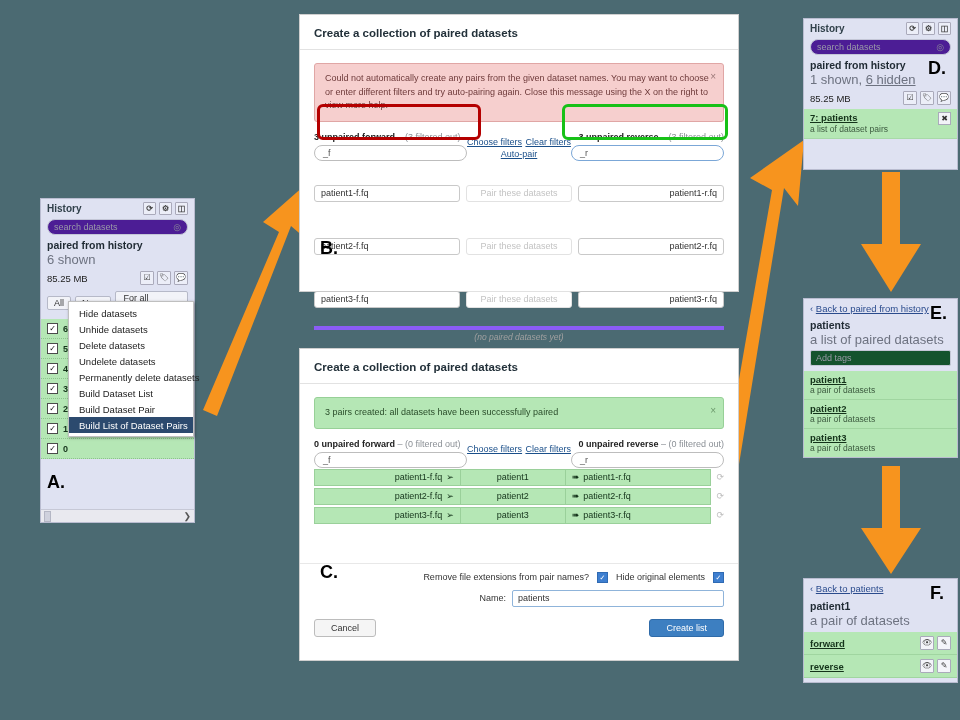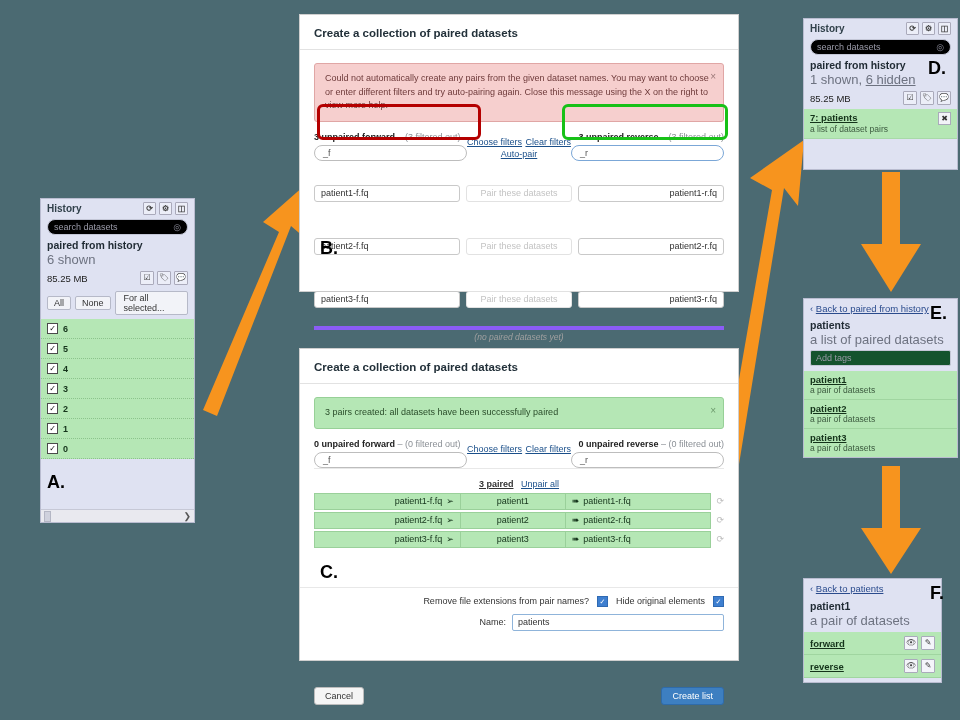--- a/index.html
+++ b/index.html
@@ -27,21 +27,21 @@
     font-weight:bold;color:#30404a;font-size:10px;
   }
   .hp-icons{display:flex;gap:3px;}
   .ic{
     width:11px;height:11px;border:1px solid #aab;background:#eceef8;
     display:flex;align-items:center;justify-content:center;
     font-size:8px;line-height:1;color:#444;border-radius:1px;
   }
   .hp-search{
     margin:2px 6px 4px 6px;
-    background:#000000;border:1px solid #c3c6d6;border-radius:9px;
+    background:#4c1d95;border:1px solid #c3c6d6;border-radius:9px;
     height:14px;display:flex;align-items:center;padding:0 6px;
     color:#9a9aa8;font-size:9px;justify-content:space-between;
   }
   .hp-search .sx{color:#8a8a98;font-size:9px;}
   .hp-title{padding:0 6px;font-weight:bold;font-size:10.5px;color:#1f2a33;}
   .hp-sub{padding:1px 6px 0 6px;color:#6d7280;font-size:13px;}
   .hp-sub u{text-decoration:underline;}
   .hp-size-row{
     display:flex;align-items:center;justify-content:space-between;
     padding:4px 6px 4px 6px;font-weight:normal;font-size:9.5px;color:#222;
@@ -176,21 +176,21 @@
   .chk{width:9px;height:9px;background:#3e7fd0;border:1px solid #2f6ab3;display:inline-flex;align-items:center;justify-content:center;color:#fff;font-size:7px;line-height:1;}
   .namerow{display:flex;align-items:center;justify-content:flex-end;gap:6px;padding:5px 14px 4px 14px;}
   .namerow .lbl{font-size:9px;color:#333;}
   .nameinput{
     width:200px;height:15px;border:1px solid #8fb4da;border-radius:2px;background:#fff;
     display:flex;align-items:center;padding:0 5px;font-size:9px;color:#333;
   }
   .btnbar{display:flex;align-items:center;justify-content:space-between;padding:8px 14px 12px 14px;}
   .btn{
     border:1px solid #bcbcbc;background:#f5f5f5;border-radius:3px;
-    font-size:9px;padding:3px 10px;color:#333;margin-top:44px;
+    font-size:9px;padding:3px 16px;color:#333;
   }
   .btn.primary{background:#3d7fc1;border-color:#2f6ba9;color:#fff;}
 
   .panel-letter{position:absolute;font-weight:bold;font-size:18px;color:#000;}
 
   .arrow{position:absolute;}
 </style>
 </head>
 <body>
 
@@ -271,20 +271,30 @@
           <span class="ds-name">0</span>
         </div>
     </div>
 
     <div class="hp-foot">
       <span class="grip"></span>
       <span>❯</span>
     </div>
   </div>
 
+  <div class="menu" style="left:68px;top:301px;width:124px;">
+    <div class="menu-item">Hide datasets</div>
+    <div class="menu-item">Unhide datasets</div>
+    <div class="menu-item">Delete datasets</div>
+    <div class="menu-item">Undelete datasets</div>
+    <div class="menu-item">Permanently delete datasets</div>
+    <div class="menu-item">Build Dataset List</div>
+    <div class="menu-item">Build Dataset Pair</div>
+    <div class="menu-item sel">Build List of Dataset Pairs</div>
+  </div>
 
   <div class="panel-letter" style="left:47px;top:472px;">A.</div>
 
   <div class="centerwrap"></div>
 
   <div class="modal" style="left:299px;top:14px;height:278px;">
     <div class="modal-title">Create a collection of paired datasets</div>
     <div class="alert err">
       <span>Could not automatically create any pairs from the given dataset names. You may want to choose or enter different filters and try auto-pairing again. Close this message using the X on the right to view more help.</span>
       <span class="ax">×</span>
@@ -361,24 +371,20 @@
         <div class="fhead">
           <b>0 unpaired reverse</b>
           <span class="dim">– (0 filtered out)</span>
         </div>
         <div class="finput" style="border-color:#bdbdbd;">
           <span>_r</span>
         </div>
       </div>
     </div>
 
-    <div class="pairedhead" style="padding-top:10px;">
-      <b>3 paired</b>
-      <a>Unpair all</a>
-    </div>
 
     <div class="pairrow">
       <span class="pcell f">
           <span>patient1-f.fq</span>
           <span>➢</span>
         </span>
       <span class="pcell n">patient1</span>
       <span class="pcell r">
           <span>➠</span>
           <span>patient1-r.fq</span>
@@ -477,21 +483,21 @@
       <div class="ci-name">patient2</div>
       <div class="ci-sub">a pair of datasets</div>
     </div>
     <div class="coll-item">
       <div class="ci-name">patient3</div>
       <div class="ci-sub">a pair of datasets</div>
     </div>
   </div>
   <div class="panel-letter" style="left:930px;top:303px;">E.</div>
 
-  <div class="histpanel" style="left:803px;top:578px;width:139px;height:105px;">
+  <div class="histpanel" style="left:803px;top:578px;width:155px;height:105px;">
     <div class="backlink">‹ <u>Back to patients</u></div>
     <div class="hp-title" style="padding-top:4px;">patient1</div>
     <div class="hp-sub" style="padding-bottom:4px;">a pair of datasets</div>
     <div class="coll-item row">
       <span class="ci-name">forward</span>
       <span class="ci-btns">
         <span class="ic">👁</span>
         <span class="ic">✎</span>
       </span>
     </div>

